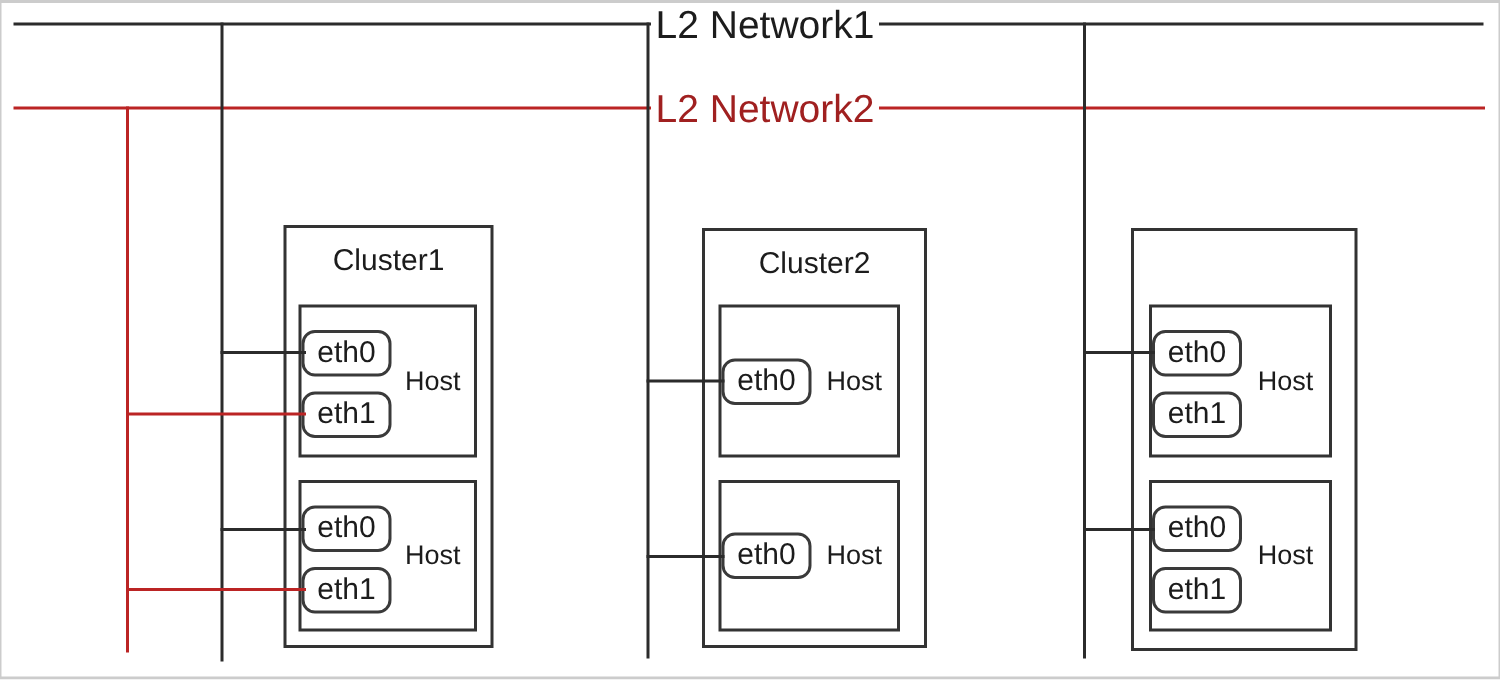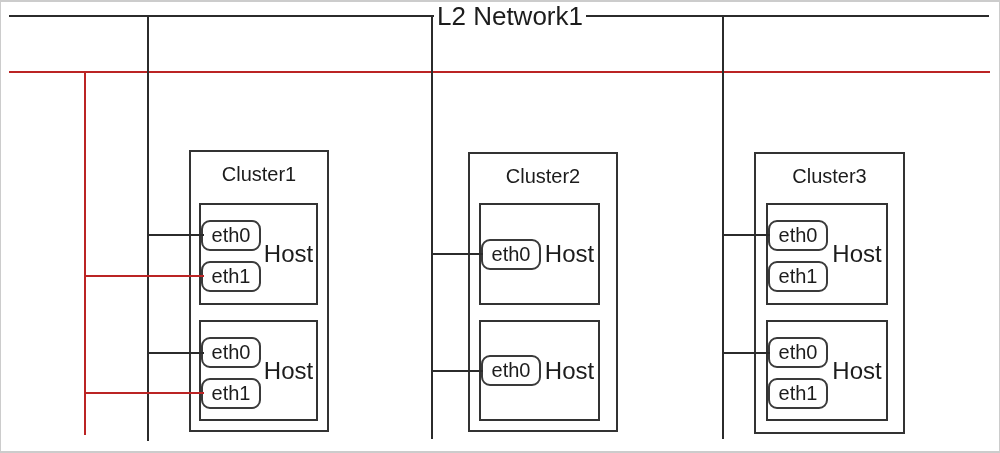--- a/index.html
+++ b/index.html
@@ -56,21 +56,21 @@
   #c3h1{top:49px;height:102px;}
   #c3h2{top:166px;height:101px;}
   .eth-col{display:flex;flex-direction:column;gap:10px;}
   .eth-col.dual{padding-top:15px;}
   .eth-col.single{justify-content:center;}
   .eth{
     width:60px;height:31px;border:2px solid #3a3a3a;border-radius:9px;
     background:#ffffff;box-sizing:border-box;display:flex;align-items:center;
     justify-content:center;font-size:20px;
   }
-  .host-label{flex:1;display:flex;align-items:center;justify-content:center;font-size:24px;}
+  .host-label{flex:1;display:flex;align-items:center;justify-content:center;font-size:18px;}
 </style>
 </head>
 <body>
 
 <div class="canvas">
 
   <div class="hline ink" id="net1-line"></div>
   <div class="hline redink" id="net2-line"></div>
 
   <div class="vline ink" id="v-c1"></div>
@@ -106,21 +106,20 @@
     </div>
     <div class="host" id="c2h2">
       <div class="eth-col single">
         <div class="eth">eth0</div>
       </div>
       <div class="host-label">Host</div>
     </div>
   </div>
 
   <div class="cluster" id="cluster3">
-    <div class="cluster-title">Cluster3</div>
     <div class="host" id="c3h1">
       <div class="eth-col dual">
         <div class="eth">eth0</div>
         <div class="eth">eth1</div>
       </div>
       <div class="host-label">Host</div>
     </div>
     <div class="host" id="c3h2">
       <div class="eth-col dual">
         <div class="eth">eth0</div>
@@ -133,14 +132,15 @@
   <div class="stub ink" id="s-c1h1-eth0"></div>
   <div class="stub redink" id="s-c1h1-eth1"></div>
   <div class="stub ink" id="s-c1h2-eth0"></div>
   <div class="stub redink" id="s-c1h2-eth1"></div>
   <div class="stub ink" id="s-c2h1-eth0"></div>
   <div class="stub ink" id="s-c2h2-eth0"></div>
   <div class="stub ink" id="s-c3h1-eth0"></div>
   <div class="stub ink" id="s-c3h2-eth0"></div>
 
   <div class="net-label" id="net1-label">L2 Network1</div>
+  <div class="net-label" id="net2-label">L2 Network2</div>
 
 </div>
 
 </body></html>

